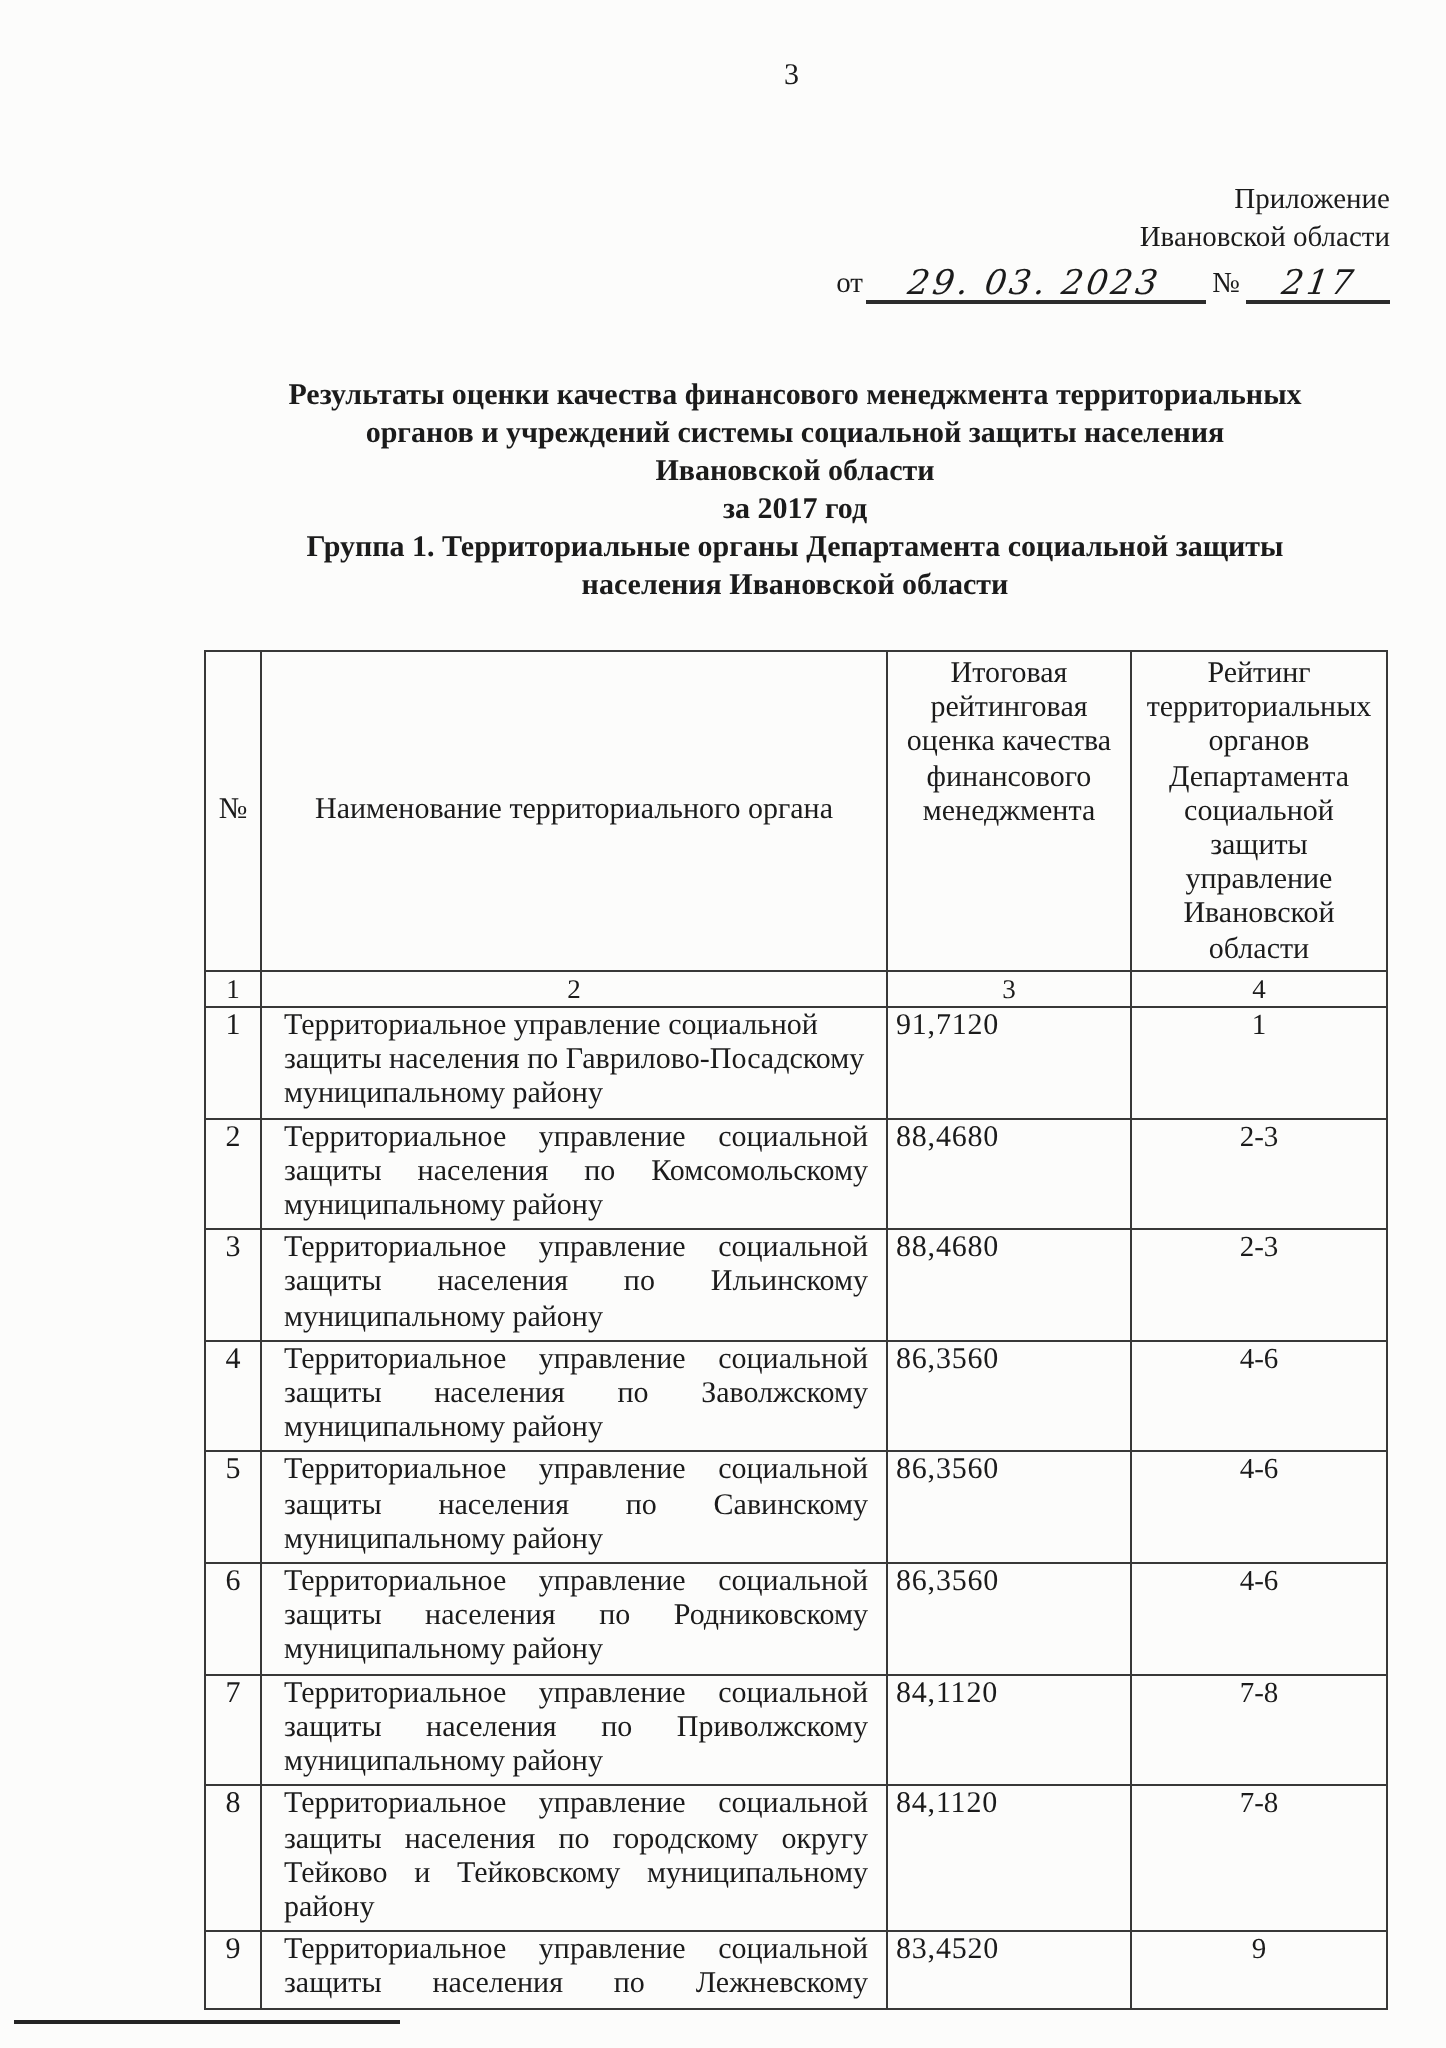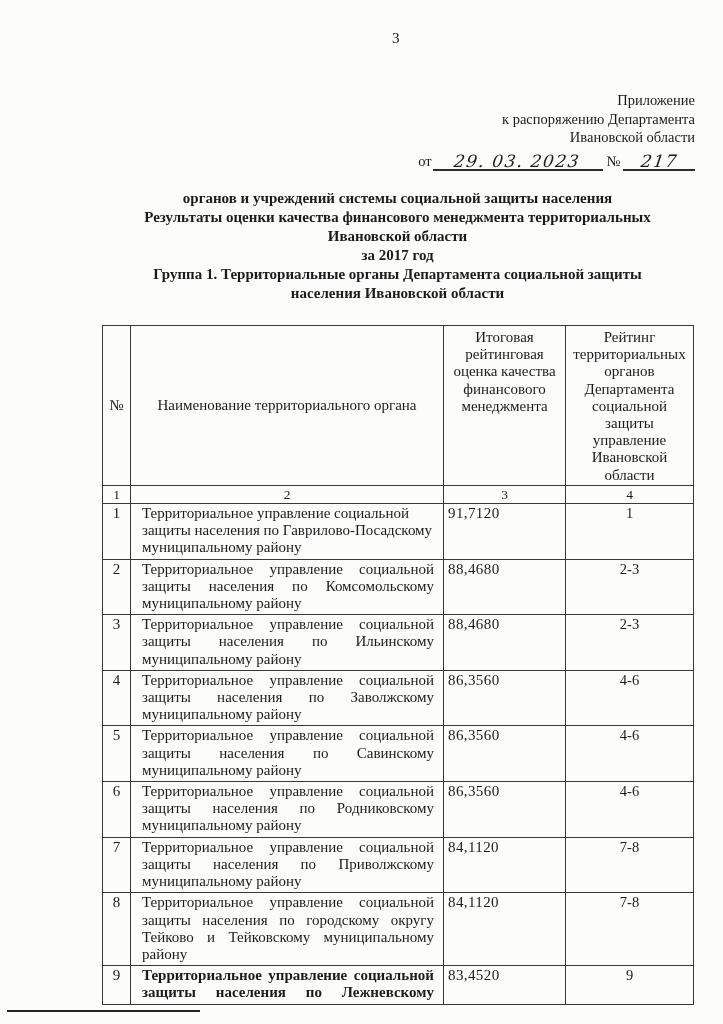--- a/index.html
+++ b/index.html
@@ -71,49 +71,48 @@
   .index-row td { text-align: center; height: 16px; padding: 0 2px; font-size: 13.5px; }
   tbody td { vertical-align: top; }
   td.cell-num { text-align: center; padding-top: 1px; }
   td.cell-name {
     text-align: justify;
     padding: 1px 9px 2px 11px;
     height: 50px;
     border-radius: 11px;
   }
   tbody tr:first-child td.cell-name { text-align: left; }
-  tbody tr:last-child  td.cell-name { text-align-last: justify; height: auto; font-weight: bold; }
+  tbody tr:last-child  td.cell-name { text-align-last: justify; height: auto; }
   td.cell-score { text-align: left; font-size: 15px; letter-spacing: 0.4px; }
   td.cell-rank  { text-align: center; font-size: 14.5px; }
   .footnote-rule {
     position: absolute; left: 7px; top: 1010px;
     width: 193px; height: 2px;
     background: #242424;
   }
 </style>
 </head>
 <body>
 
 <div class="page">
 
   <div class="page-number">3</div>
 
   <div class="appendix">
     <div>Приложение</div>
-    <div>к распоряжению Департамента</div>
     <div>Ивановской области</div>
     <div class="date-line">
       <span>от</span><span class="uline date-u"><span class="hand">29. 03. 2023</span></span>
       <span>№</span><span class="uline num-u"><span class="hand">217</span></span>
     </div>
   </div>
 
   <div class="title-block">
+    <div>Результаты оценки качества финансового менеджмента территориальных</div>
     <div>органов и учреждений системы социальной защиты населения</div>
-    <div>Результаты оценки качества финансового менеджмента территориальных</div>
     <div>Ивановской области</div>
     <div>за 2017 год</div>
     <div>Группа 1. Территориальные органы Департамента социальной защиты</div>
     <div>населения Ивановской области</div>
   </div>
 
   <table class="rating">
     <colgroup>
       <col style="width:28px">
       <col style="width:313px">

